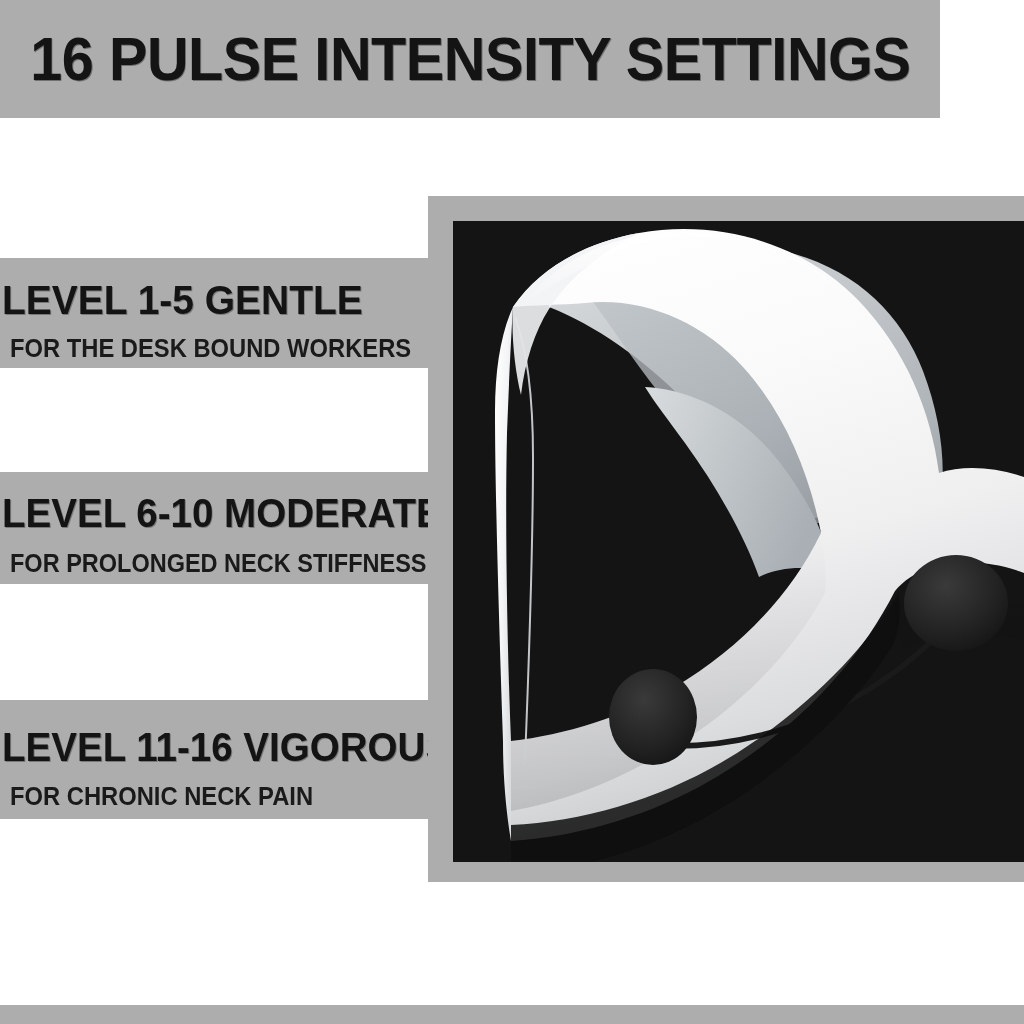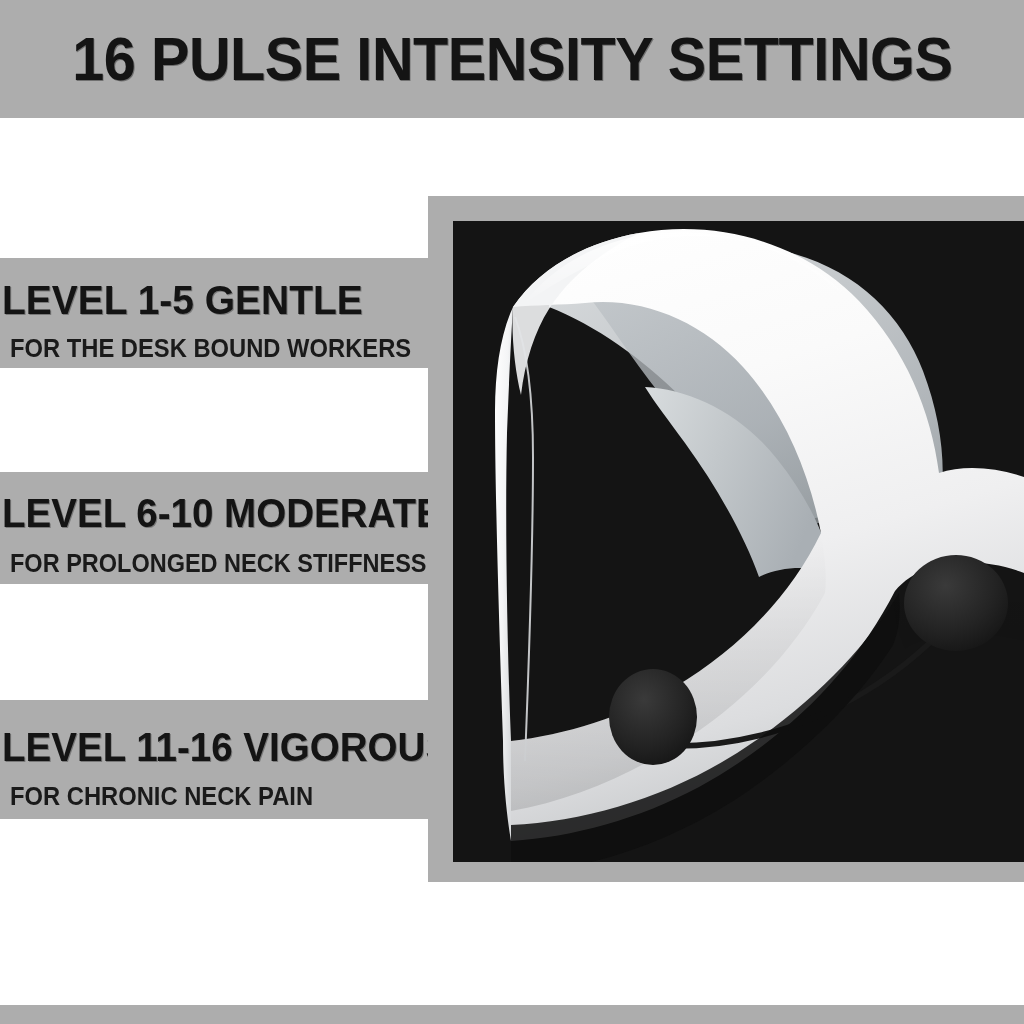--- a/index.html
+++ b/index.html
@@ -15,21 +15,21 @@
     overflow: hidden;
     font-family: "Liberation Sans", sans-serif;
     -webkit-font-smoothing: antialiased;
   }
 
   
   .header-band {
     position: absolute;
     left: 0;
     top: 0;
-    width: 1024px;
+    width: 940px;
     height: 118px;
     background: #ADADAD;
     display: flex;
     align-items: center;
     justify-content: center;
   }
   .header-title {
     font-family: "Liberation Sans Narrow", "Liberation Sans", sans-serif;
     font-weight: 700;
     font-size: 62px;

